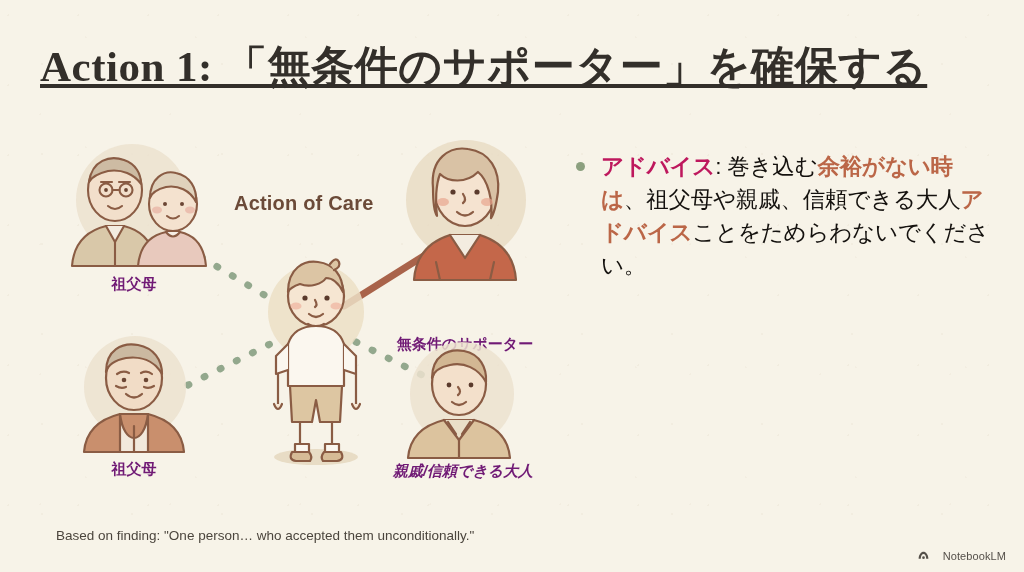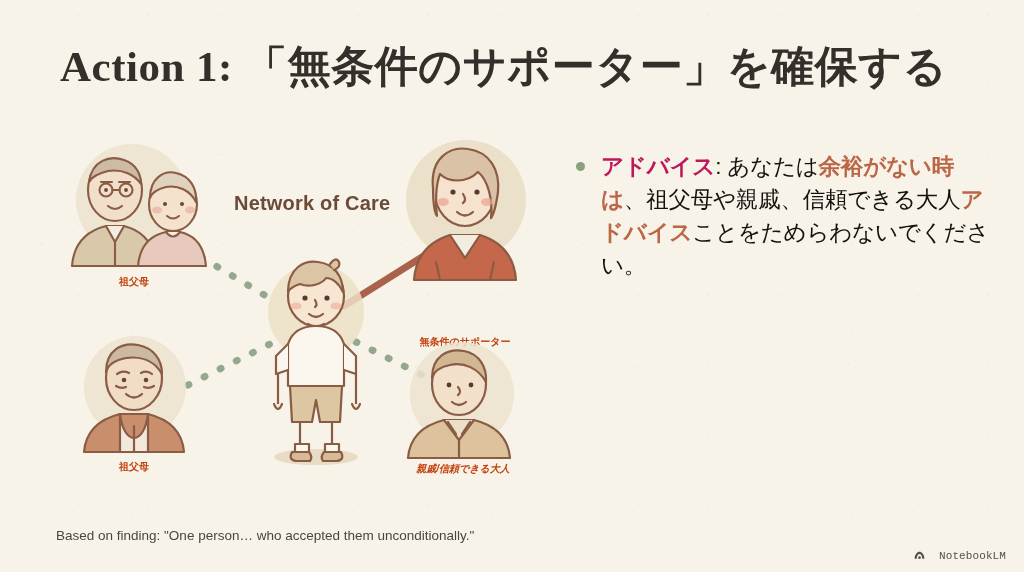--- a/index.html
+++ b/index.html
@@ -25,28 +25,29 @@
       radial-gradient(circle at 47% 71%, rgba(190,175,145,.09) 0 1px, transparent 1px),
       radial-gradient(circle at 78% 34%, rgba(190,175,145,.08) 0 1px, transparent 1px),
       radial-gradient(circle at 31% 88%, rgba(190,175,145,.08) 0 1px, transparent 1px);
     background-size: 70px 70px, 90px 90px, 110px 110px, 130px 130px;
     z-index: 0;
   }
   .slide { position: relative; z-index: 1; width: 1024px; height: 572px; }
 
   .title {
     position: absolute;
-    left: 60px;
+    left: 40px;
     top: 38px;
     font-family: "Liberation Serif", "DejaVu Serif", serif;
     font-weight: bold;
     font-size: 43px;
     letter-spacing: .5px;
     color: #332f2a;
     white-space: nowrap;
+    text-decoration: underline;
   }
 
   
   .diagram {
     position: absolute;
     left: 38px;
     top: 130px;
     width: 530px;
     height: 370px;
   }
@@ -54,23 +55,23 @@
     position: absolute;
     left: 196px;
     top: 62px;
     font-size: 20px;
     font-weight: bold;
     color: #6b4a38;
     letter-spacing: .2px;
   }
   .fig-label {
     position: absolute;
-    font-size: 10px;
+    font-size: 15px;
     font-weight: bold;
-    color: #c2410c;
+    color: #701a75;
     text-align: center;
     white-space: nowrap;
   }
   .node { position: absolute; }
   .blob {
     position: absolute;
     border-radius: 50%;
     background: #ece2cf;
     opacity: .85;
   }
@@ -115,21 +116,20 @@
   .watermark {
     position: absolute;
     right: 18px;
     top: 549px;
     display: flex;
     align-items: center;
     gap: 13px;
     font-size: 11px;
     color: #55504a;
     letter-spacing: .1px;
-    font-family: Liberation Mono, monospace;
   }
 </style>
 </head>
 <body>
 
 <div class="paper-grain"></div>
 
 <div class="slide">
 
   <div class="title">Action 1: 「無条件のサポーター」を確保する</div>
@@ -140,21 +140,21 @@
 
       <path d="M148,118 L238,172" stroke="#93a88d" stroke-width="7" stroke-linecap="round" stroke-dasharray="1 17" fill="none"></path>
 
       <path d="M150,255 L236,212" stroke="#93a88d" stroke-width="7" stroke-linecap="round" stroke-dasharray="1 17" fill="none"></path>
 
       <path d="M318,212 L398,252" stroke="#93a88d" stroke-width="7" stroke-linecap="round" stroke-dasharray="1 17" fill="none"></path>
 
       <path d="M306,176 L392,122" stroke="#a9634a" stroke-width="7" stroke-linecap="round" fill="none"></path>
     </svg>
 
-    <div class="net-title">Network of Care</div>
+    <div class="net-title">Action of Care</div>
 
     <div class="node" style="left:22px; top:8px; width:148px; height:130px;">
       <div class="blob" style="left:16px; top:6px; width:112px; height:112px;"></div>
       <svg class="art" width="148" height="130" viewBox="0 0 148 130">
         <g fill="none" stroke="#8a5c44" stroke-width="2.1" stroke-linecap="round" stroke-linejoin="round">
 
           <path d="M12,128 C14,102 30,92 46,88 L64,88 C80,92 94,102 96,128 Z" fill="#d9c8a9"></path>
           <path d="M46,88 L55,104 L64,88" fill="#f3ece0"></path>
           <path d="M55,104 L55,128"></path>
 
@@ -275,21 +275,21 @@
           <path d="M78,204 q-4,5 -1,9 h14 q8,-1 4,-9 Z" fill="#d6bb96"></path>
         </g>
       </svg>
     </div>
   </div>
 
   <div class="bullets">
 
     <div class="bullet">
       <span class="dot"></span>
-      <span class="lead">アドバイス</span><span>: あなたは</span><span class="hl">余裕がない時は</span><span>、祖父母や親戚、信頼できる大人</span><span class="hl">アドバイス</span><span>ことをためらわないでください。</span>
+      <span class="lead">アドバイス</span><span>: 巻き込む</span><span class="hl">余裕がない時は</span><span>、祖父母や親戚、信頼できる大人</span><span class="hl">アドバイス</span><span>ことをためらわないでください。</span>
     </div>
 
   </div>
 
   <div class="footnote">Based on finding: "One person… who accepted them unconditionally."</div>
 
   <div class="watermark">
     <svg width="13" height="13" viewBox="0 0 24 24">
       <path d="M3 18 C3 10 8 5 12 5 C16 5 21 10 21 18 L17 18 C17 12 14.5 9 12 9 C9.5 9 7 12 7 18 Z" fill="#55504a"></path>
       <circle cx="12" cy="16" r="2.4" fill="#55504a"></circle>

